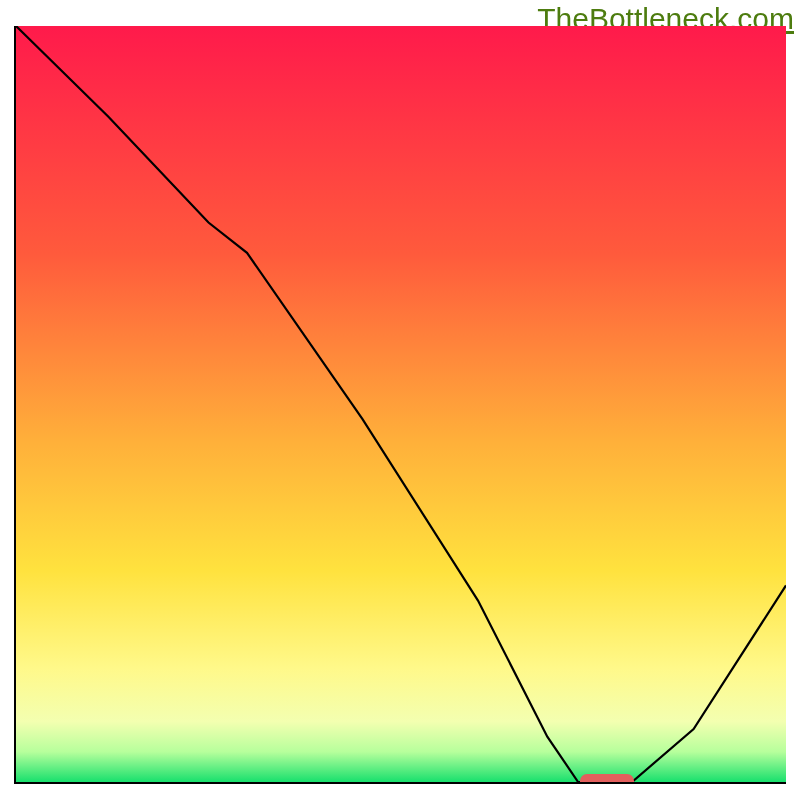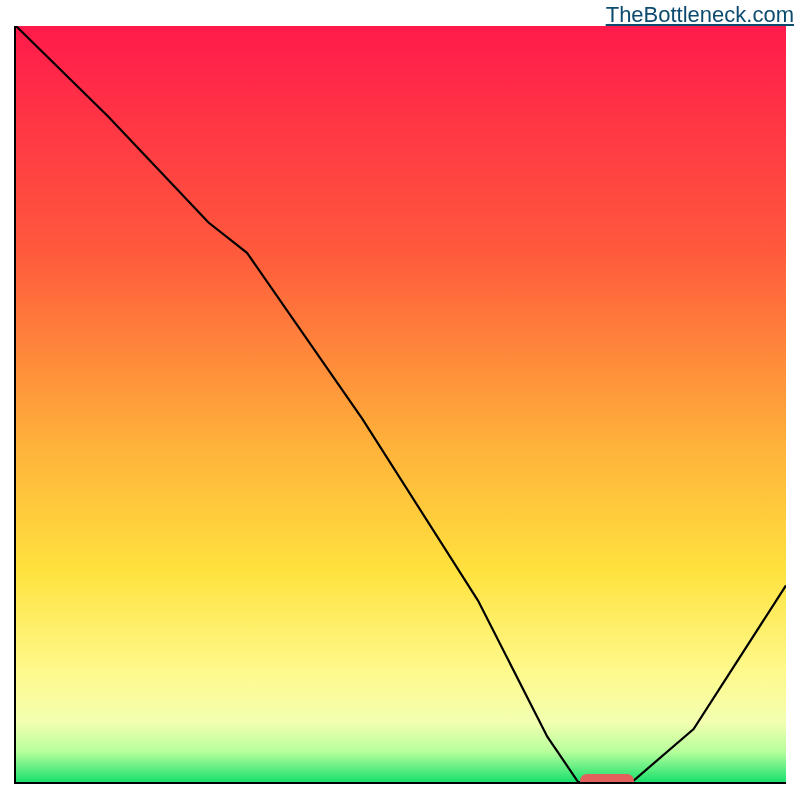--- a/index.html
+++ b/index.html
@@ -12,22 +12,22 @@
   }
   .frame {
     position: relative;
     width: 800px;
     height: 800px;
   }
   .watermark {
     position: absolute;
     top: 2px;
     right: 6px;
-    color: #0c4a6e;
-    font-size: 22px;
+    color: #4d7c0f;
+    font-size: 30px;
     font-weight: 500;
     letter-spacing: 0px;
     text-decoration: underline;
   }
   .plot-wrap {
     position: absolute;
     left: 14px;
     top: 26px;
     width: 772px;
     height: 758px;

